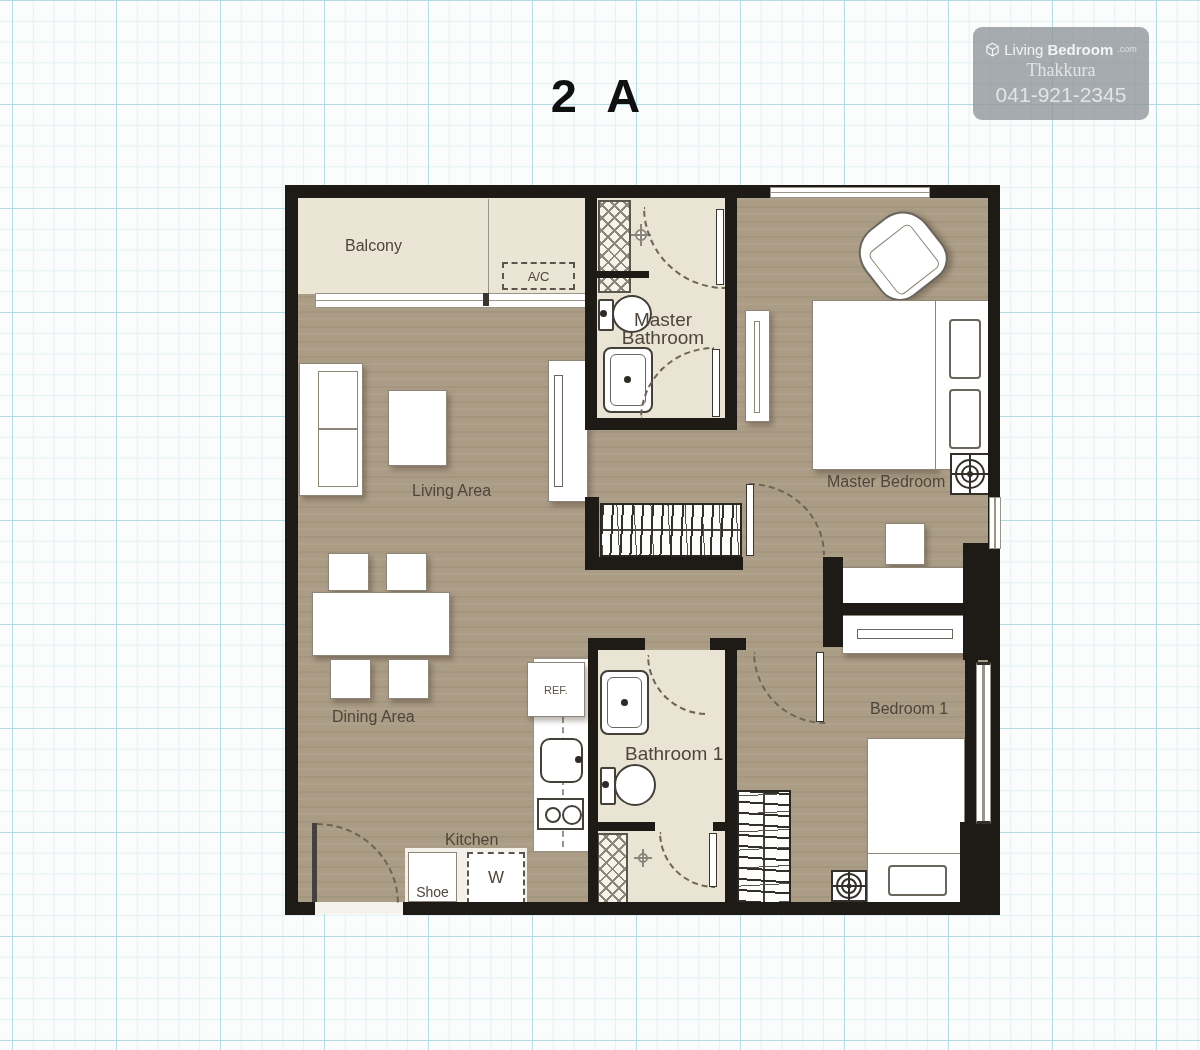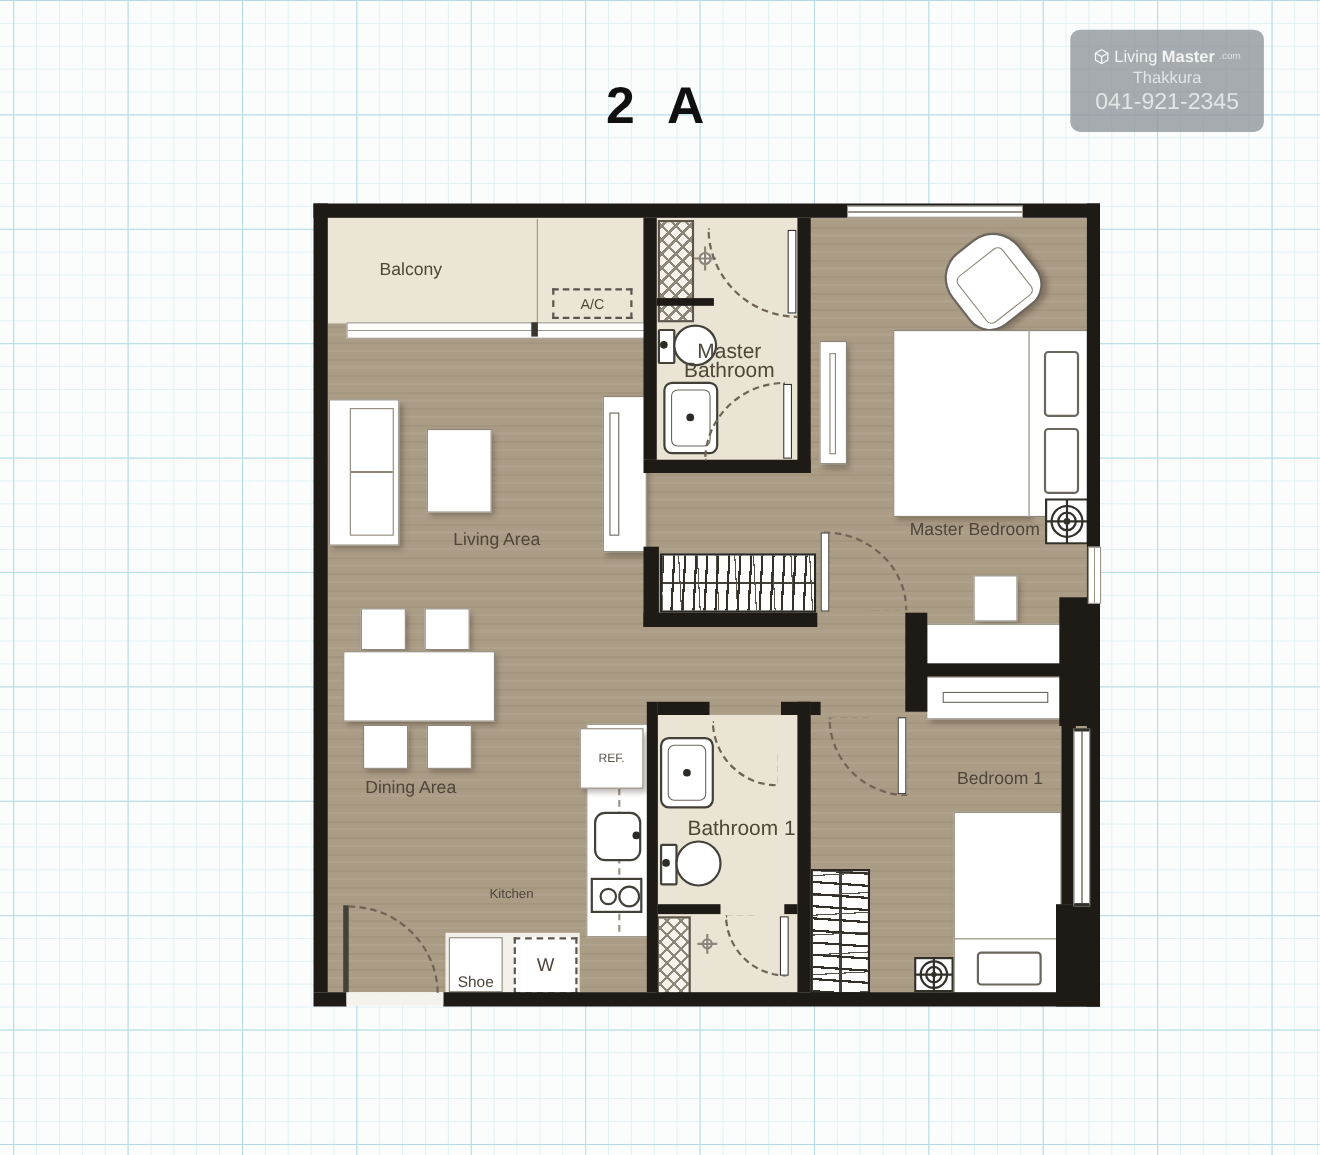--- a/index.html
+++ b/index.html
@@ -52,40 +52,40 @@
   .dot{position:absolute;width:7px;height:7px;border-radius:50%;background:#2e2b26;}
   .title{position:absolute;left:480px;top:68px;width:240px;text-align:center;
     font-size:47px;font-weight:bold;color:#101010;letter-spacing:9px;}
   .remark{position:absolute;left:30px;top:1008px;font-size:19px;font-weight:600;color:#3b3b3b;}
   .wm{position:absolute;left:973px;top:27px;width:176px;height:93px;border-radius:9px;
     background:rgba(141,147,151,.78);color:rgba(255,255,255,.85);
     display:flex;flex-direction:column;align-items:center;justify-content:center;gap:2px;}
   .wm .row1{display:flex;align-items:center;gap:4px;font-size:15px;}
   .wm .row1 .bold{font-weight:bold;}
   .wm .row1 .tld{font-size:9px;opacity:.75;}
-  .wm .name{font-size:15px;opacity:.8;}
+  .wm .name{font-size:18px;opacity:.8;font-family:Liberation Serif, serif;}
   .wm .phone{font-size:21px;opacity:.8;}
 </style>
 </head>
 <body>
 
 <div class="canvas">
 
   <div class="title">2 A</div>
 
   <div class="wm">
     <div class="row1">
       <span style="display:inline-flex;">
         <svg width="15" height="15" viewBox="0 0 24 24">
             <path d="M12 2 L21 7 V17 L12 22 L3 17 V7 Z" fill="none" stroke="rgba(255,255,255,.9)" stroke-width="1.8"></path>
             <path d="M3 7 L12 12 L21 7 M12 12 V22" fill="none" stroke="rgba(255,255,255,.9)" stroke-width="1.8"></path>
           </svg>
       </span>
       <span>Living</span>
-        <span class="bold">Master</span>
+        <span class="bold">Bedroom</span>
         <span class="tld">.com</span>
     </div>
     <div class="name">Thakkura</div>
     <div class="phone">041-921-2345</div>
   </div>
 
   <div class="plan">
 
     <div class="wood" style="left:13px;top:13px;width:690px;height:704px;"></div>
     <div class="tile" style="left:13px;top:12px;width:287px;height:97px;background:#eae5d5;"></div>
@@ -252,18 +252,18 @@
     <div class="arc bl" style="left:468px;top:467px;width:70px;height:70px;"></div>
     <div class="leaf" style="left:531px;top:467px;width:6px;height:68px;"></div>
     <div class="arc tr" style="left:32px;top:638px;width:80px;height:79px;"></div>
     <div class="abs" style="left:27px;top:638px;width:5px;height:79px;background:#44403a;"></div>
 
     <div class="label" style="left:60px;top:52px;font-size:16px;">Balcony</div>
     <div class="label" style="left:332px;top:126px;width:92px;text-align:center;">Master Bathroom</div>
     <div class="label" style="left:127px;top:297px;font-size:16px;">Living Area</div>
     <div class="label" style="left:542px;top:288px;font-size:16px;">Master Bedroom</div>
     <div class="label" style="left:47px;top:523px;font-size:16px;">Dining Area</div>
-    <div class="label" style="left:160px;top:618px;font-size:12px;text-align:center;">Kitchen</div>
+    <div class="label" style="left:160px;top:646px;font-size:16px;text-align:center;">Kitchen</div>
     <div class="label" style="left:340px;top:560px;">Bathroom 1</div>
     <div class="label" style="left:585px;top:515px;font-size:16px;">Bedroom 1</div>
   </div>
 
 </div>
 
 </body></html>

